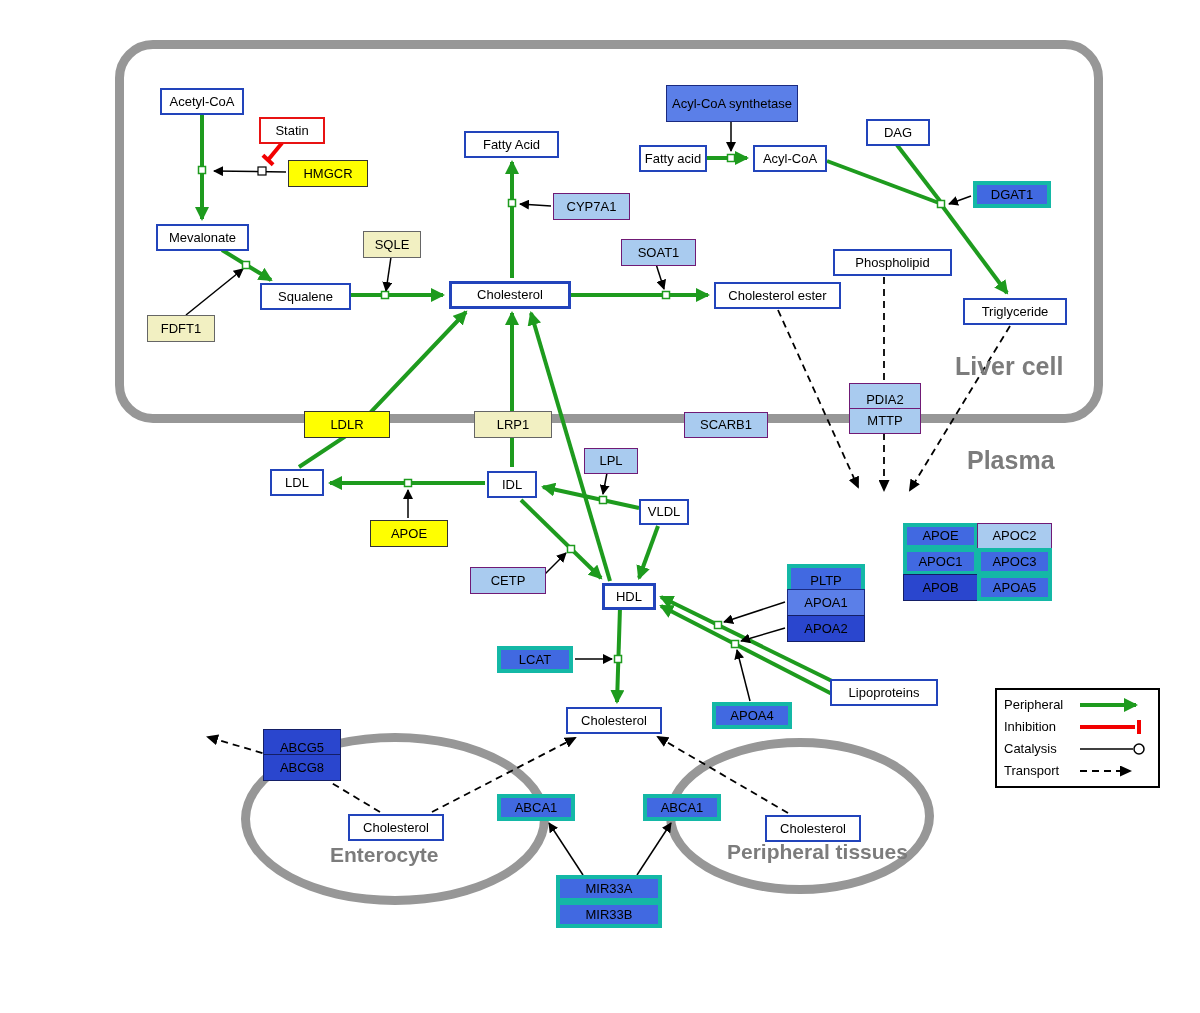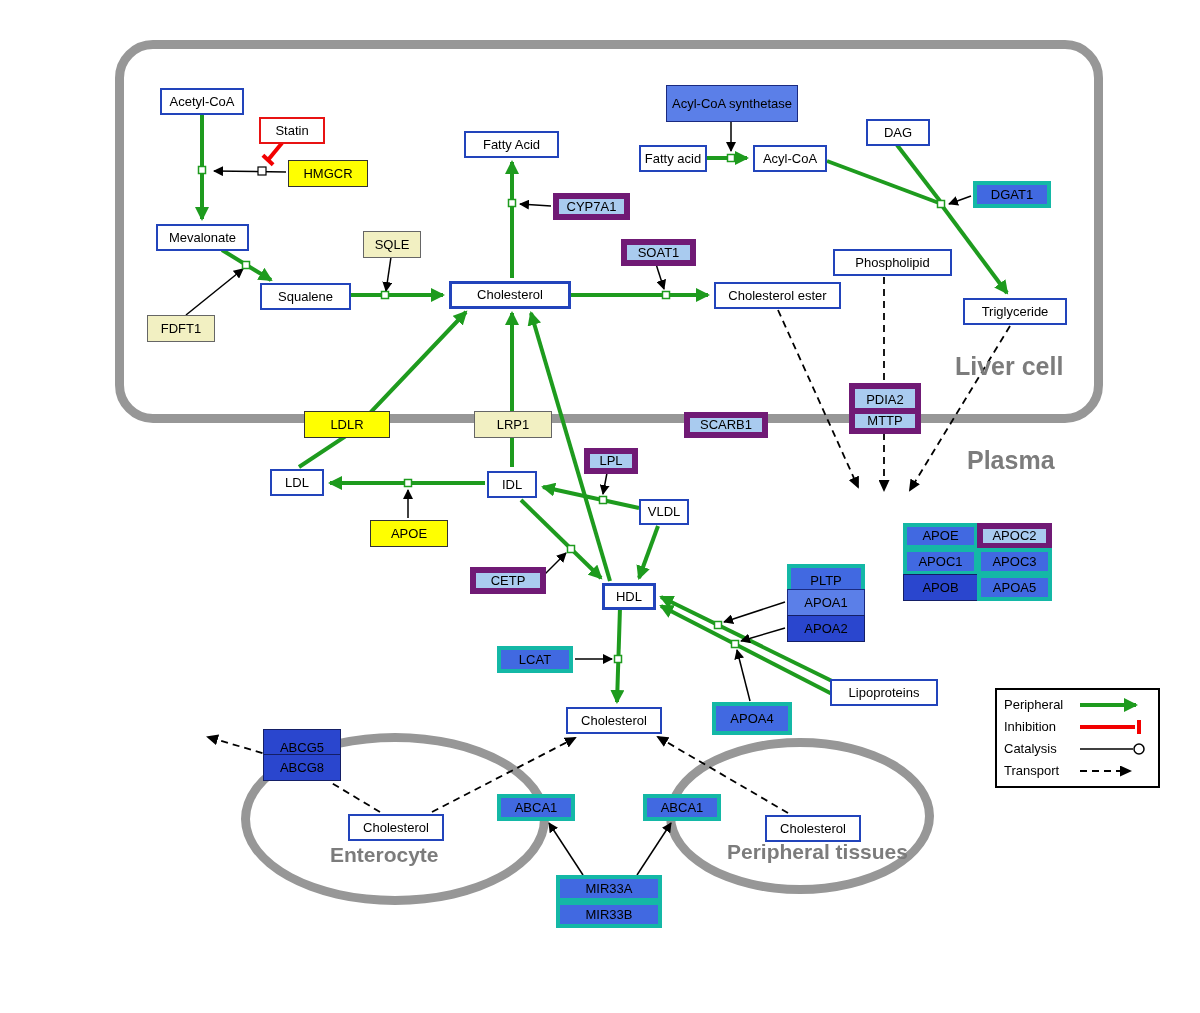--- a/index.html
+++ b/index.html
@@ -20,21 +20,21 @@
   .anchor{fill:#fff;stroke:var(--activation-green,#1E9B1E);stroke-width:1.5}
   .port{fill:#fff;stroke:#000;stroke-width:1.2}
   
   .node{position:absolute;display:flex;align-items:center;justify-content:center;
     text-align:center;font-size:13px;line-height:14px;color:#000;z-index:3;cursor:default}
   .met{background:#fff;border:2px solid var(--metabolite-border,#2244BB)}
   .met-thick{border-width:3px}
   .drug{background:#fff;border:2.5px solid var(--statin-border-red,#E81313)}
   .yellow{background:var(--gene-yellow,#FFFF00);border:1px solid #333}
   .paleyellow{background:var(--gene-pale-yellow,#F2F0C2);border:1px solid #666}
-  .lblue{background:var(--gene-light-blue,#A9CBEF);border:6px solid #701a75}
+  .lblue{background:var(--gene-light-blue,#A9CBEF);border:1px solid #701a75}
   .blue{background:var(--gene-blue,#4169E1);border:4px solid #14b8a6}
   .blue-l{background:var(--gene-blue-light,#5B7FE8);border:1px solid #1A2A80}
   .blue-d{background:var(--gene-blue-dark,#2A46CE);border:1px solid #141F66}
   
   .legend-box{position:absolute;left:995px;top:688px;width:165px;height:100px;
     border:2px solid #000;background:#fff;z-index:1}
   .legend-label{position:absolute;font-size:13px;color:#000;z-index:3;white-space:nowrap}
 </style>
 </head>
 <body>
@@ -164,21 +164,21 @@
 <div class="node met" style="left:487px;top:471px;width:50px;height:27px">IDL</div>
 <div class="node lblue" style="left:584px;top:448px;width:54px;height:26px">LPL</div>
 <div class="node met" style="left:639px;top:499px;width:50px;height:26px">VLDL</div>
 <div class="node yellow" style="left:370px;top:520px;width:78px;height:27px">APOE</div>
 <div class="node lblue" style="left:470px;top:567px;width:76px;height:27px">CETP</div>
 <div class="node met met-thick" style="left:602px;top:583px;width:54px;height:27px">HDL</div>
 <div class="node blue" style="left:787px;top:564px;width:78px;height:34px">PLTP</div>
 <div class="node blue-l" style="left:787px;top:589px;width:78px;height:27px">APOA1</div>
 <div class="node blue-d" style="left:787px;top:615px;width:78px;height:27px">APOA2</div>
 <div class="node blue" style="left:497px;top:646px;width:76px;height:27px">LCAT</div>
-<div class="node blue" style="left:712px;top:702px;width:80px;height:33px">APOA4</div>
+<div class="node blue" style="left:712px;top:702px;width:80px;height:27px">APOA4</div>
 <div class="node met" style="left:830px;top:679px;width:108px;height:27px">Lipoproteins</div>
 <div class="node blue" style="left:903px;top:523px;width:75px;height:26px">APOE</div>
 <div class="node lblue" style="left:977px;top:523px;width:75px;height:26px">APOC2</div>
 <div class="node blue" style="left:903px;top:548px;width:75px;height:27px">APOC1</div>
 <div class="node blue" style="left:977px;top:548px;width:75px;height:27px">APOC3</div>
 <div class="node blue-d" style="left:903px;top:574px;width:75px;height:27px">APOB</div>
 <div class="node blue" style="left:977px;top:574px;width:75px;height:27px">APOA5</div>
 <div class="node met" style="left:566px;top:707px;width:96px;height:27px">Cholesterol</div>
 
 <div class="node blue-d" style="left:263px;top:729px;width:78px;height:38px">ABCG5</div>

